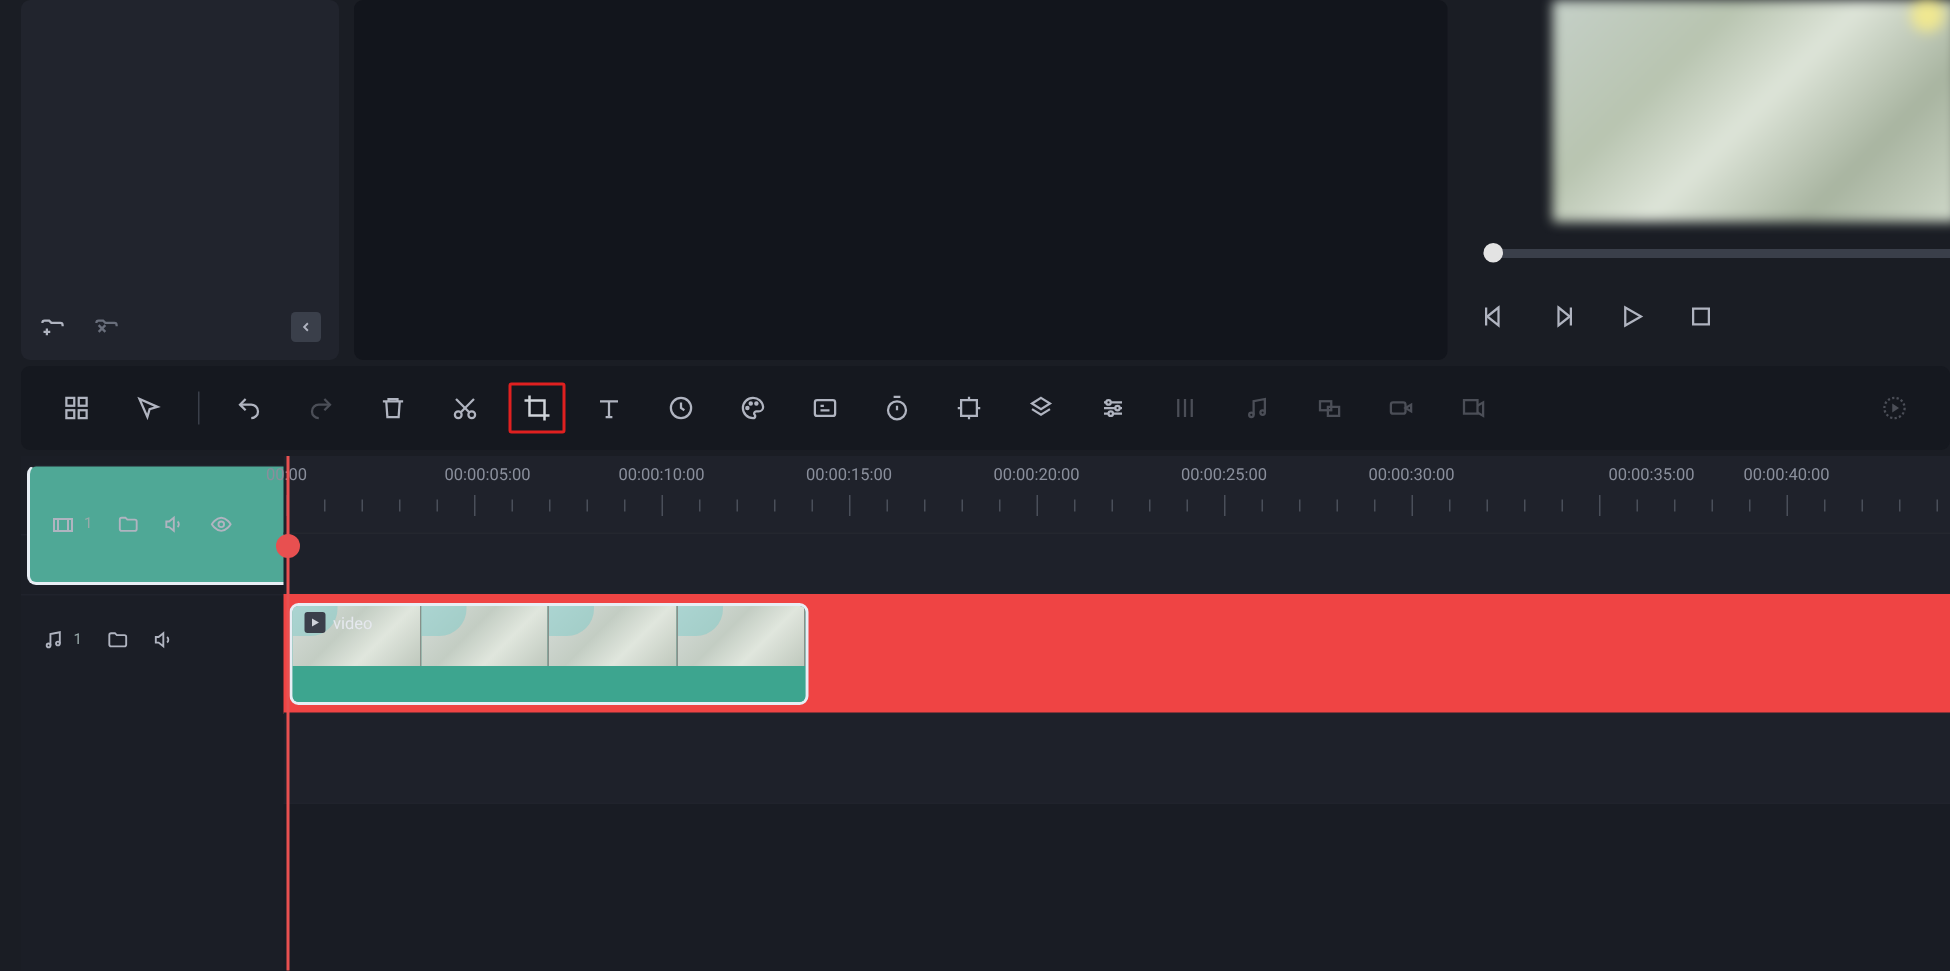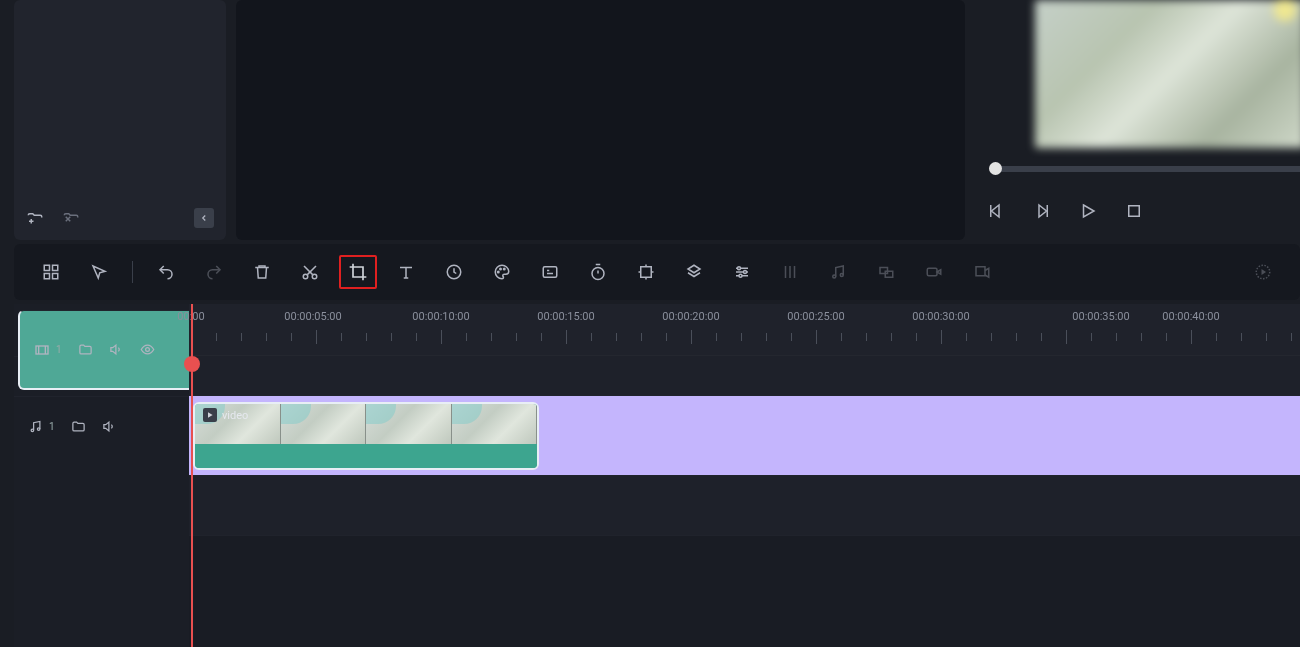--- a/index.html
+++ b/index.html
@@ -191,21 +191,21 @@
   position:absolute;
   top: 52px;
   left: -7px;
   width: 16px; height: 16px;
   background: #e85050;
   border-radius: 50%;
 }
 .tracks-area .track-row {
   height: 80px;
   border-bottom: 1px solid #20232c;
-  background: #c4b5fd;
+  background: #ef4444;
   position: relative;
 }
 .tracks-area .track-row.thin { height: 40px; background:#1e212a; }
 .tracks-area .track-row.audio { height: 60px; background:#1e212a;}
 .clip {
   position: absolute;
   left: 4px;
   top: 6px;
   height: 68px;
   width: 346px;
@@ -602,21 +602,21 @@
           <span class="minor" style="left: 927px;"></span>
           <span class="minor" style="left: 952px;"></span>
           <span class="minor" style="left: 977px;"></span>
           <span class="major" style="left: 1002px;"></span>
           <span class="minor" style="left: 1027px;"></span>
           <span class="minor" style="left: 1052px;"></span>
           <span class="minor" style="left: 1077px;"></span>
           <span class="minor" style="left: 1102px;"></span>
         </div>
     <div class="tick-label" style="left: 2px;">00:00</div>
-        <div class="tick-label" style="left: 124px;">00:00:05:00</div>
+        <div class="tick-label" style="left: 136px;">00:00:05:00</div>
         <div class="tick-label" style="left: 252px;">00:00:10:00</div>
         <div class="tick-label" style="left: 377px;">00:00:15:00</div>
         <div class="tick-label" style="left: 502px;">00:00:20:00</div>
         <div class="tick-label" style="left: 627px;">00:00:25:00</div>
         <div class="tick-label" style="left: 752px;">00:00:30:00</div>
         <div class="tick-label" style="left: 912px;">00:00:35:00</div>
         <div class="tick-label" style="left: 1002px;">00:00:40:00</div>
       </div>
     <div class="tracks-area">
       <div class="track-row thin"></div>

